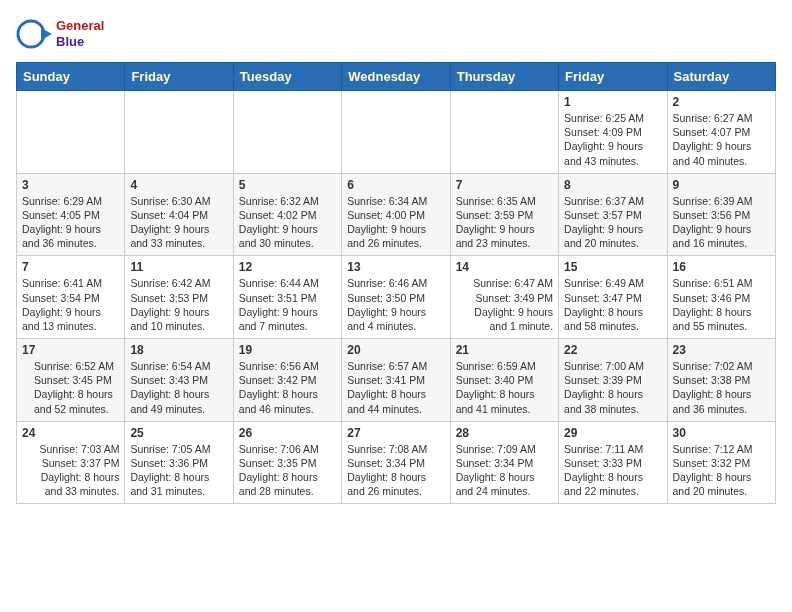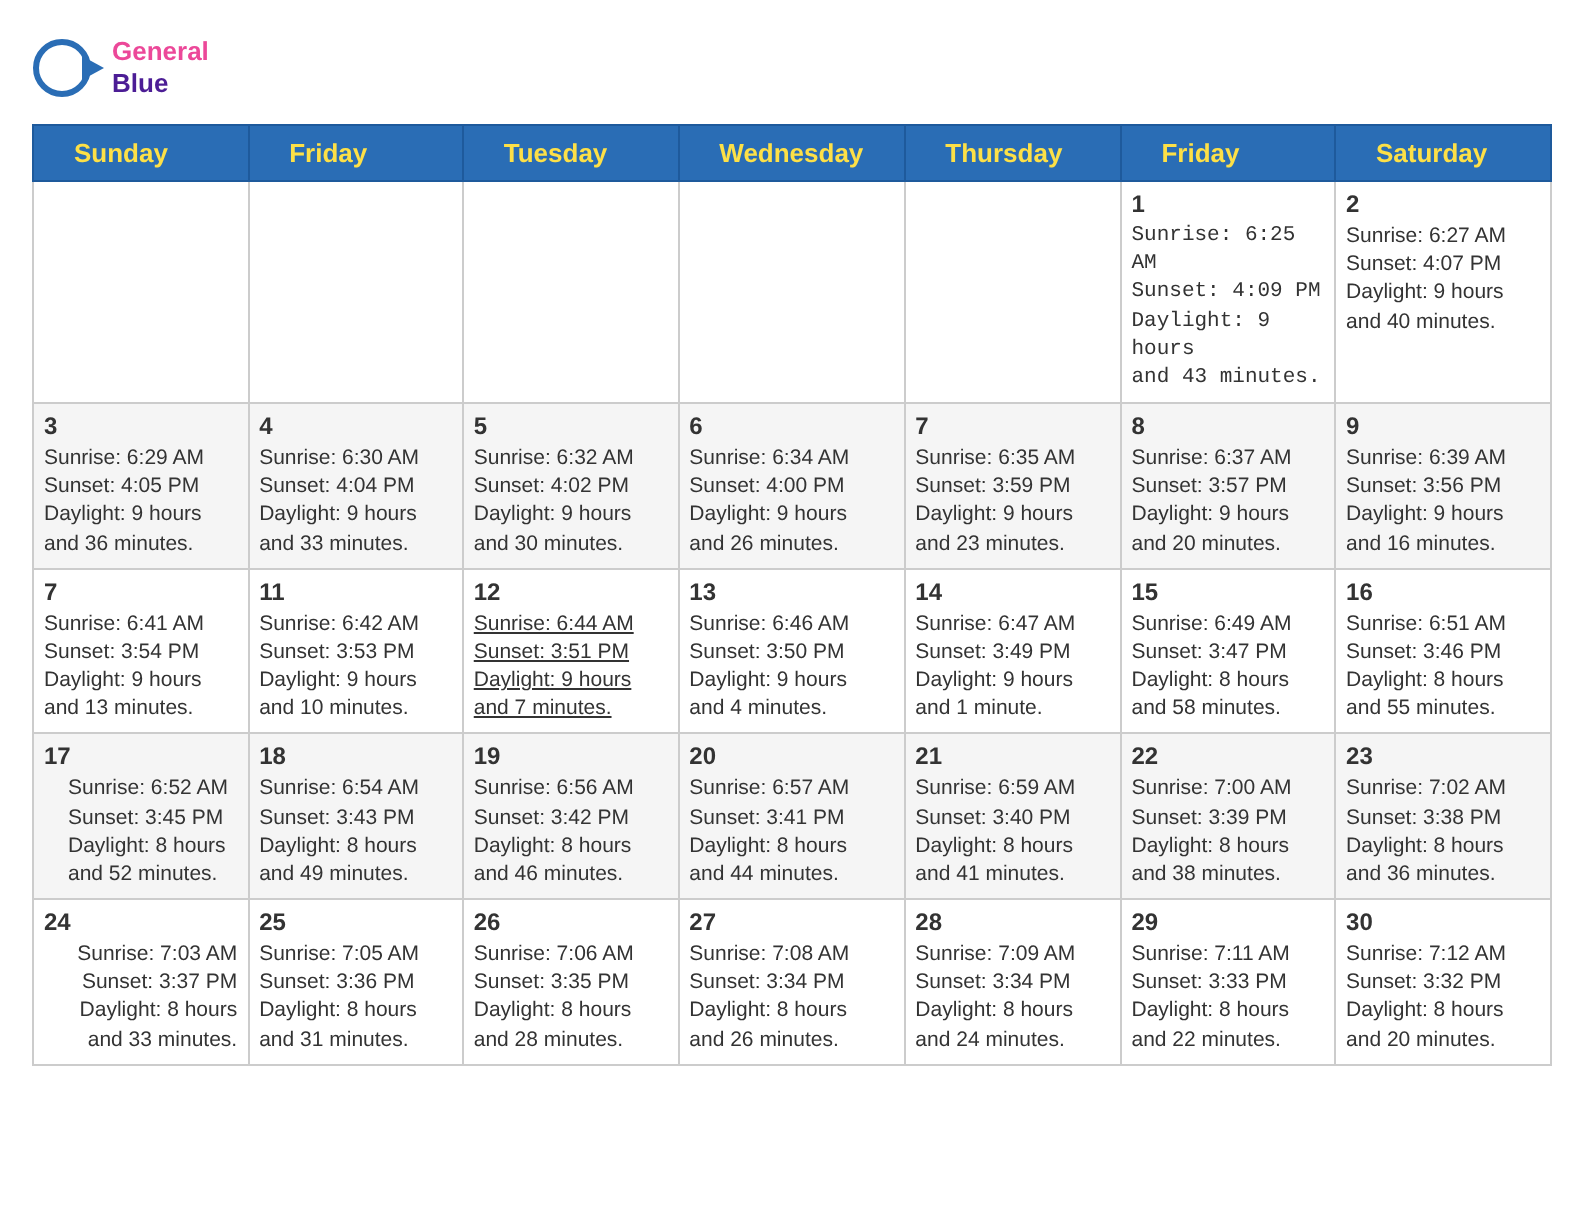--- a/index.html
+++ b/index.html
@@ -40,24 +40,24 @@
       color: #444;
       margin-top: 2px;
     }
     .calendar {
       width: 100%;
       border-collapse: collapse;
       border: 1px solid #ccc;
     }
     .calendar th {
       background: #2a6db5;
-      color: #fde047;
+      color: #fef9c3;
       font-size: 13px;
       font-weight: bold;
-      padding: 6px 20px;
+      padding: 6px 6px;
       text-align: left;
       border: 1px solid #1e5a9c;
     }
     .calendar td {
       width: calc(100% / 7);
       vertical-align: top;
       padding: 4px 5px 5px 5px;
       border: 1px solid #ccc;
       font-size: 11px;
       color: #333;
@@ -90,21 +90,21 @@
 <body>
 
 <div class="page">
   <div class="header">
     <div class="logo">
         <svg width="36" height="36" viewBox="0 0 36 36">
           <circle cx="15" cy="18" r="13" fill="none" stroke="#2a6db5" stroke-width="3"></circle>
           <polygon points="25,12 36,18 25,24" fill="#2a6db5"></polygon>
         </svg>
         <div>
-          <div style="font-size:13px;font-weight:bold;color:#ec4899;line-height:1.2;">General</div>
+          <div style="font-size:13px;font-weight:bold;color:#b91c1c;line-height:1.2;">General</div>
           <div style="font-size:13px;font-weight:bold;color:#4c1d95;line-height:1.2;">Blue</div>
         </div>
       </div>
     <div class="title-block">
       <div class="month-title"></div>
       <div class="location"></div>
     </div>
   </div>
 
   <table class="calendar">
@@ -121,21 +121,21 @@
     </thead>
     <tbody id="calendar-body">
     <tr>
           <td class="empty-cell"></td>
           <td class="empty-cell"></td>
           <td class="empty-cell"></td>
           <td class="empty-cell"></td>
           <td class="empty-cell"></td>
           <td>
             <span class="day-num">1</span>
-            <div class="day-info" style="white-space: pre-line; font-family: Liberation Mono, monospace;">Sunrise: 6:25 AM
+            <div class="day-info" style="white-space: pre-line;">Sunrise: 6:25 AM
 Sunset: 4:09 PM
 Daylight: 9 hours
 and 43 minutes.</div>
           </td>
           <td>
             <span class="day-num">2</span>
             <div class="day-info" style="white-space: pre-line;">Sunrise: 6:27 AM
 Sunset: 4:07 PM
 Daylight: 9 hours
 and 40 minutes.</div>
@@ -202,35 +202,35 @@
           </td>
           <td>
             <span class="day-num">11</span>
             <div class="day-info" style="white-space: pre-line;">Sunrise: 6:42 AM
 Sunset: 3:53 PM
 Daylight: 9 hours
 and 10 minutes.</div>
           </td>
           <td>
             <span class="day-num">12</span>
-            <div class="day-info" style="white-space: pre-line; text-decoration: underline;">Sunrise: 6:44 AM
+            <div class="day-info" style="white-space: pre-line;">Sunrise: 6:44 AM
 Sunset: 3:51 PM
 Daylight: 9 hours
 and 7 minutes.</div>
           </td>
           <td>
             <span class="day-num">13</span>
             <div class="day-info" style="white-space: pre-line;">Sunrise: 6:46 AM
 Sunset: 3:50 PM
 Daylight: 9 hours
 and 4 minutes.</div>
           </td>
           <td>
             <span class="day-num">14</span>
-            <div class="day-info" style="white-space: pre-line;">Sunrise: 6:47 AM
+            <div class="day-info" style="white-space: pre-line; text-align: right;">Sunrise: 6:47 AM
 Sunset: 3:49 PM
 Daylight: 9 hours
 and 1 minute.</div>
           </td>
           <td>
             <span class="day-num">15</span>
             <div class="day-info" style="white-space: pre-line;">Sunrise: 6:49 AM
 Sunset: 3:47 PM
 Daylight: 8 hours
 and 58 minutes.</div>

